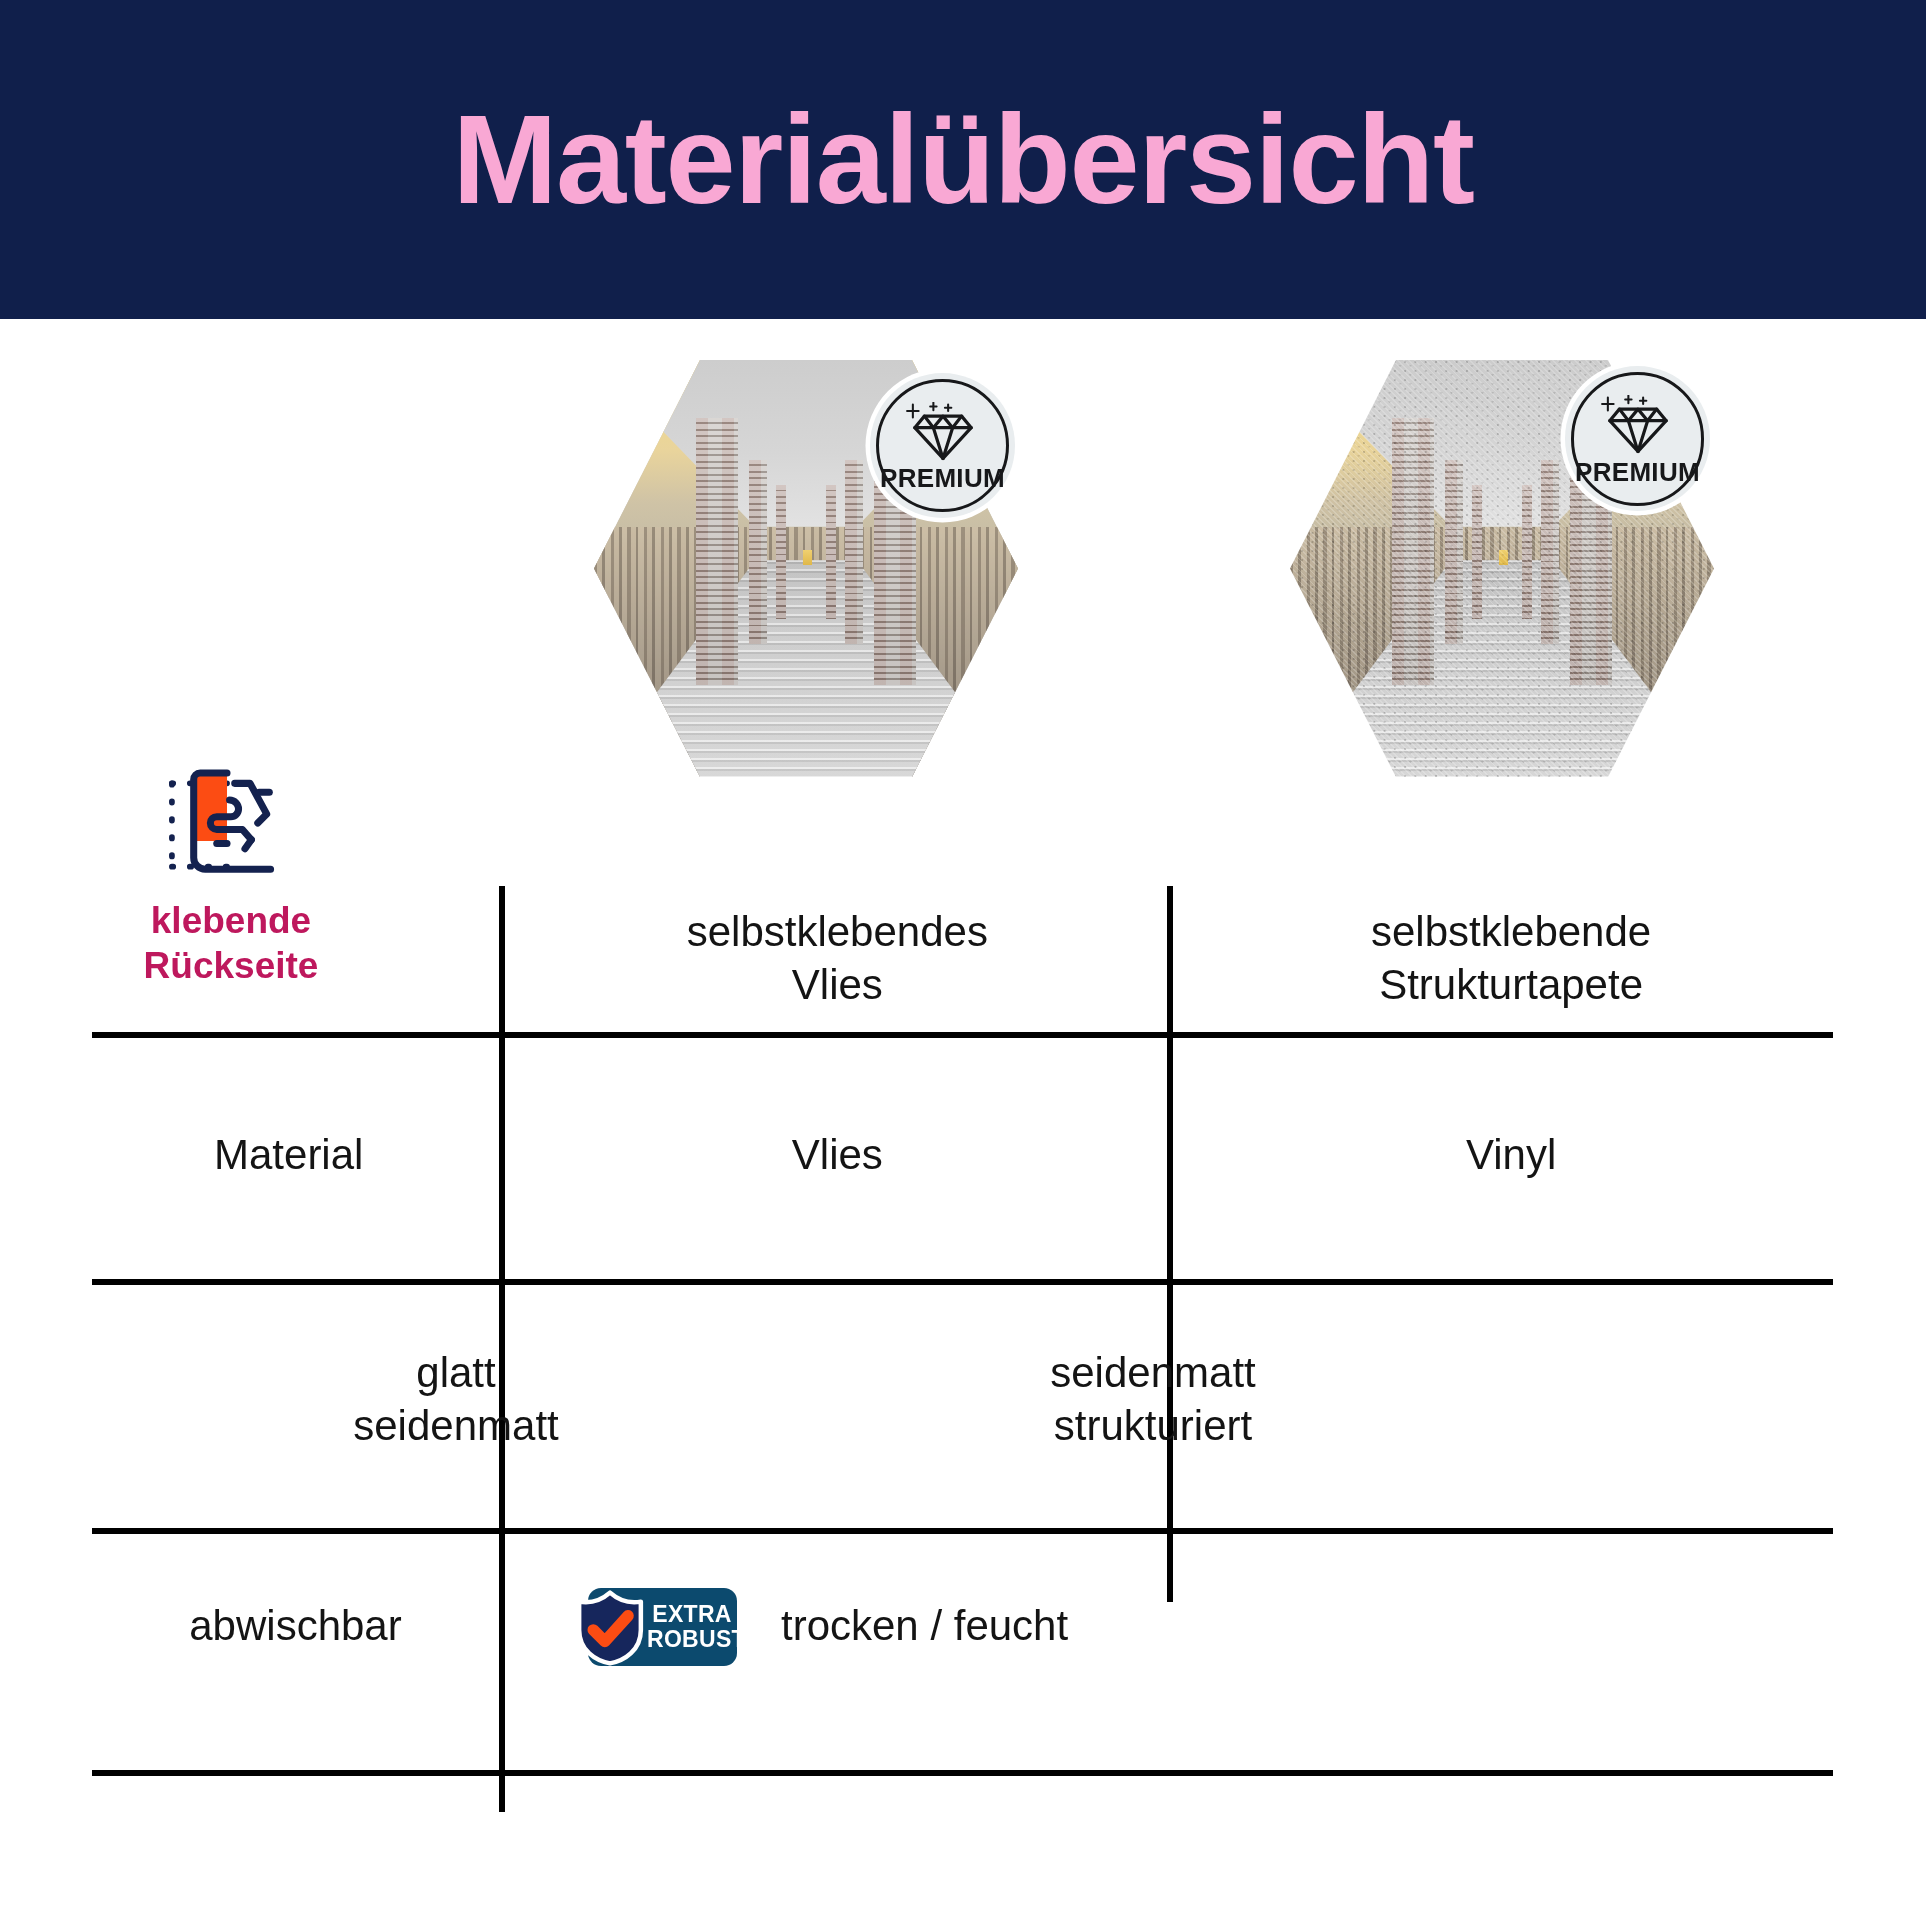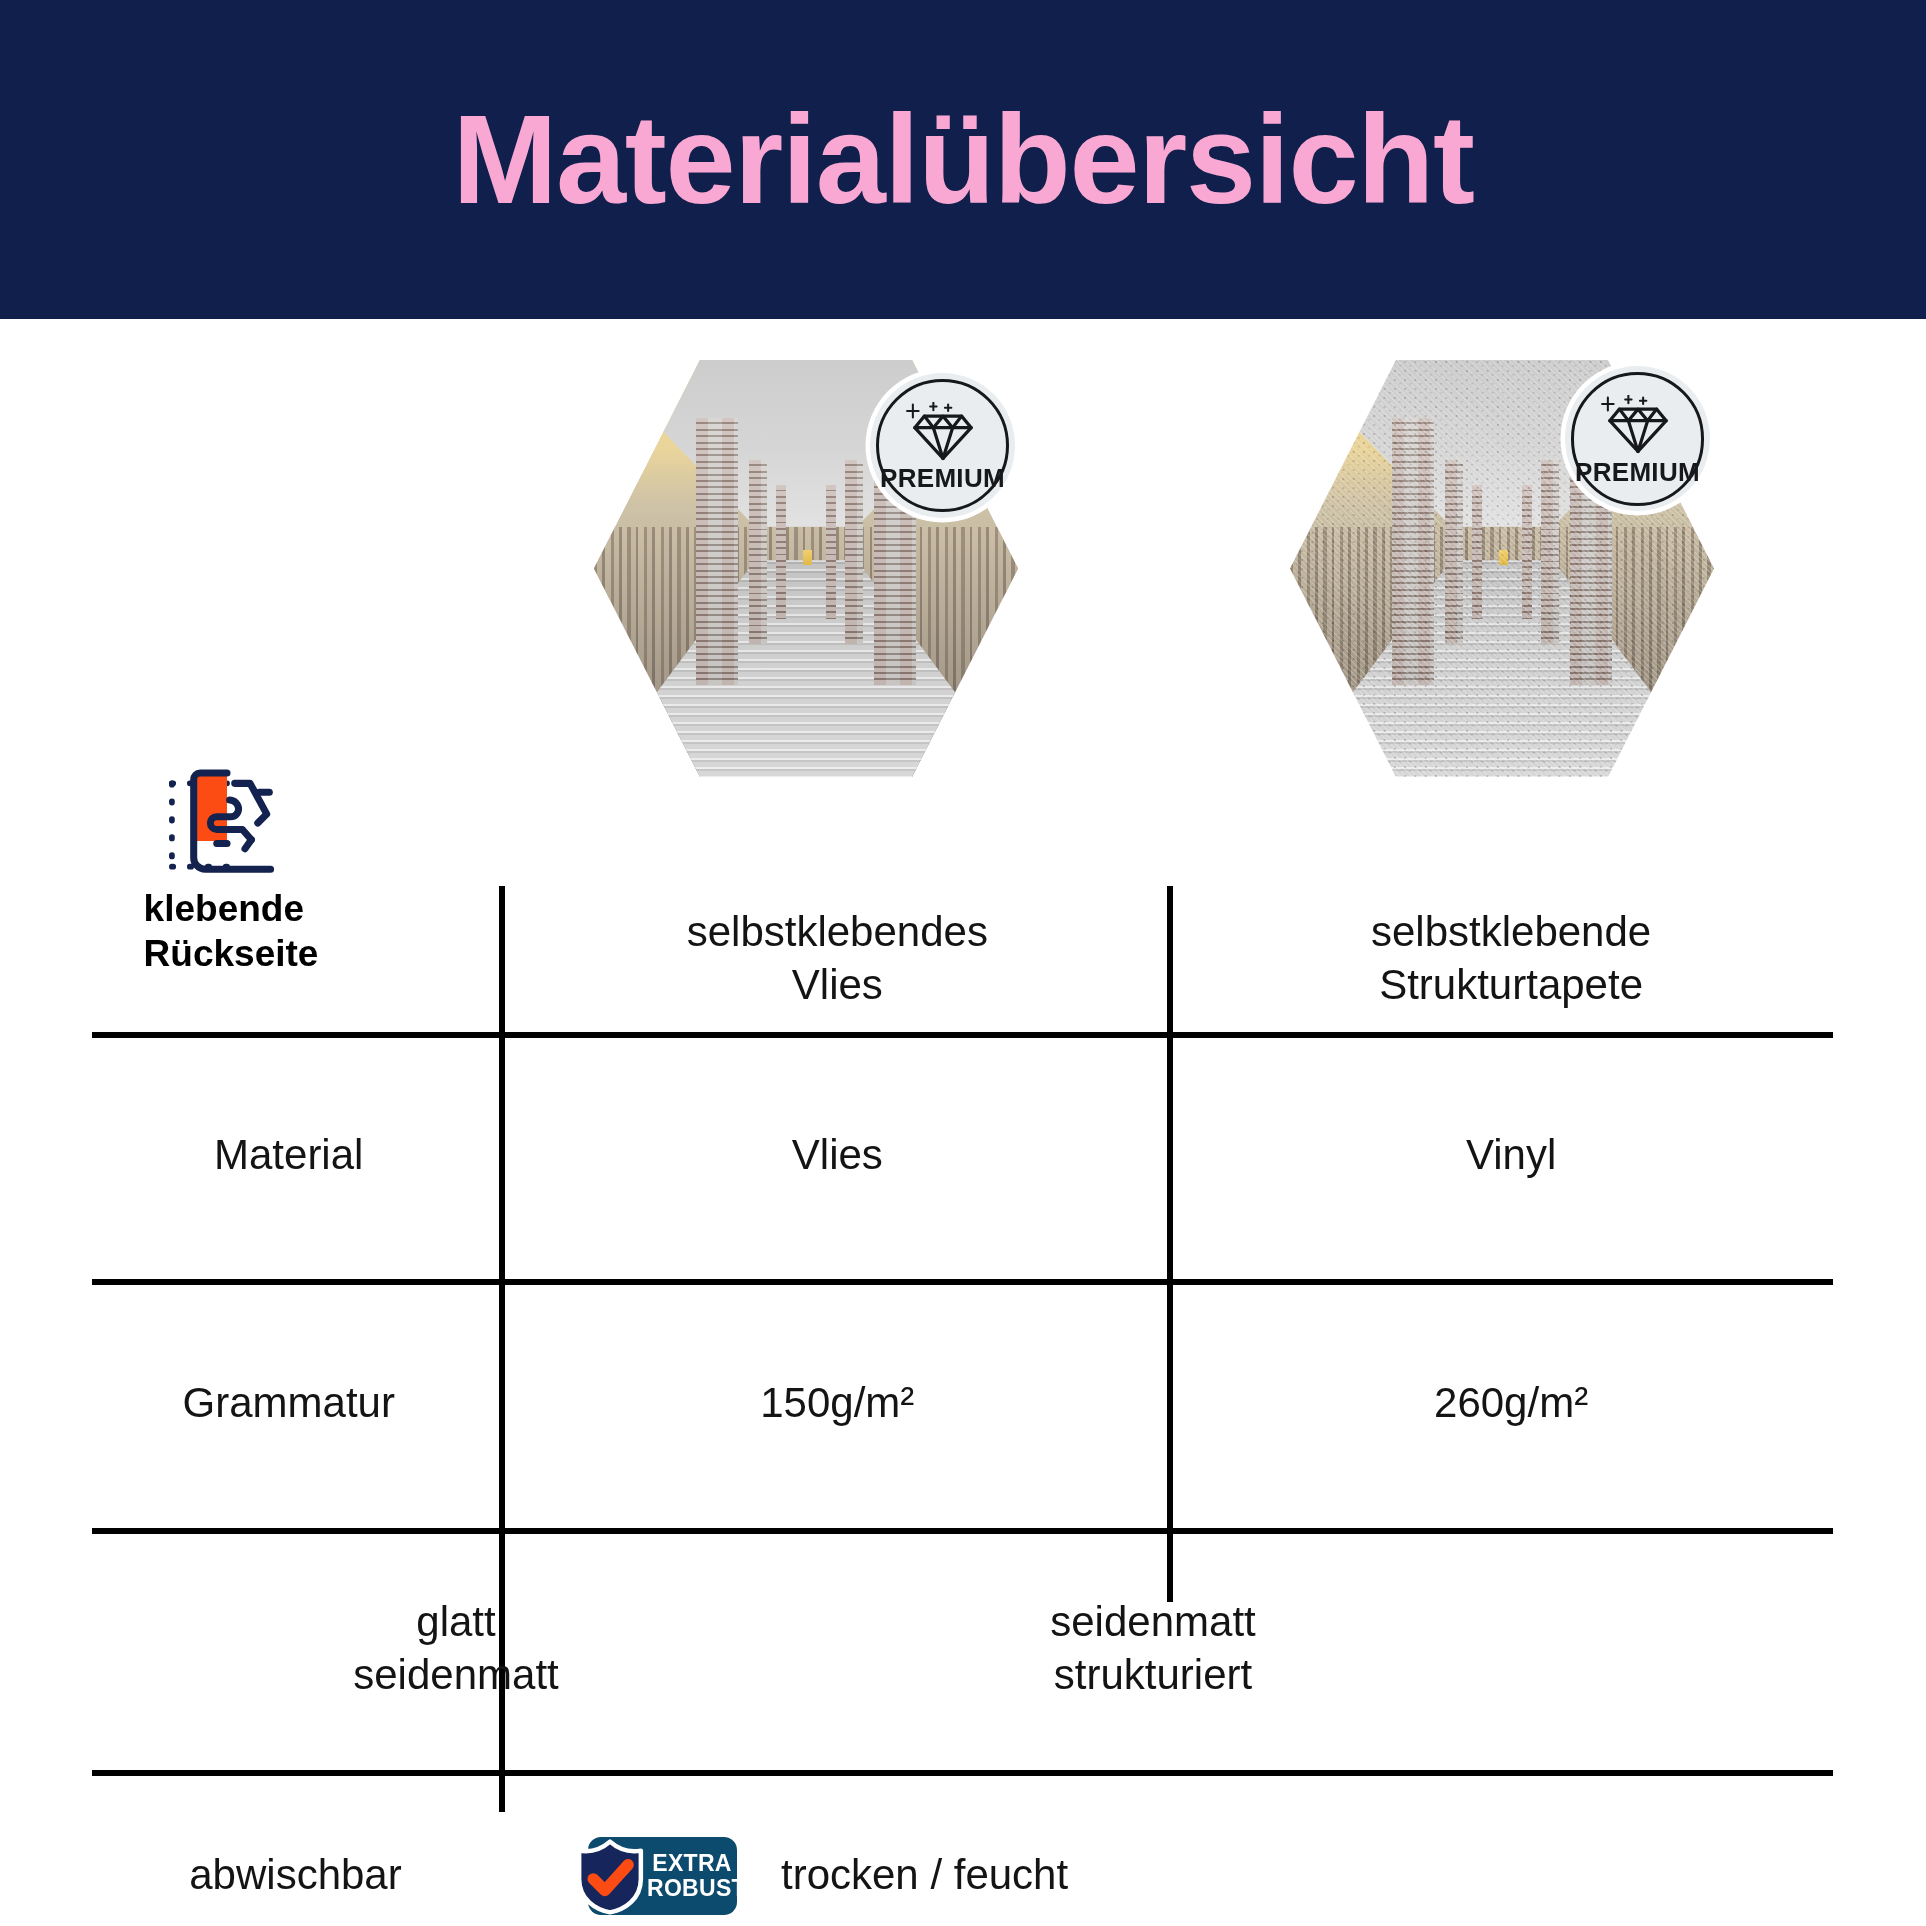--- a/index.html
+++ b/index.html
@@ -118,21 +118,21 @@
   .hex-wrap.left  .premium { left:276px; top:13px; }
   .hex-wrap.right .premium { left:275px; top:6.4px; }
 
   
   .sticky-block {
     position:absolute; left:96px; top:764px; width:270px;
     display:flex; flex-direction:column; align-items:center;
   }
   .sticky-icon { width:173px; height:122px; }
   .sticky-label {
-    margin-top:0; text-align:left; color:#000000;
+    margin-top:12px; text-align:center; color:#be185d;
     font-size:37px; font-weight:bold; line-height:1.22;
   }
 
   
   .table { position:absolute; left:92px; top:886px; width:1741px; }
   .row { position:relative; display:flex; width:100%; }
   .hline {
     position:absolute; left:0; width:1741px; height:5.8px; background:#000;
   }
   .vline { position:absolute; width:5.8px; background:#000; }
@@ -308,25 +308,20 @@
     </div>
     <div class="hline" style="top:146px;"></div>
 
     <div class="row r-mat">
       <div class="cell c1">Material</div>
       <div class="cell c2">Vlies</div>
       <div class="cell c3">Vinyl</div>
     </div>
     <div class="hline" style="top:393px;"></div>
 
-    <div class="row r-gram">
-      <div class="cell c1">Grammatur</div>
-      <div class="cell c2">150g/m²</div>
-      <div class="cell c3">260g/m²</div>
-    </div>
     <div class="hline" style="top:642px;"></div>
 
     <div class="row r-ober">
       <div class="cell c2">
         <div>
           <div>glatt</div>
           <div>seidenmatt</div>
         </div>
       </div>
       <div class="cell c3">

